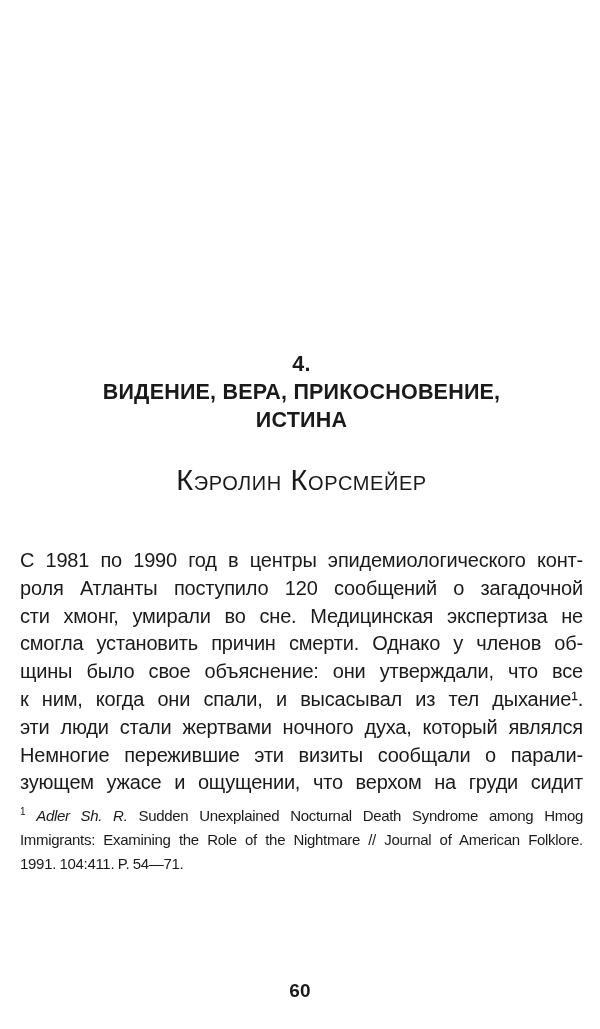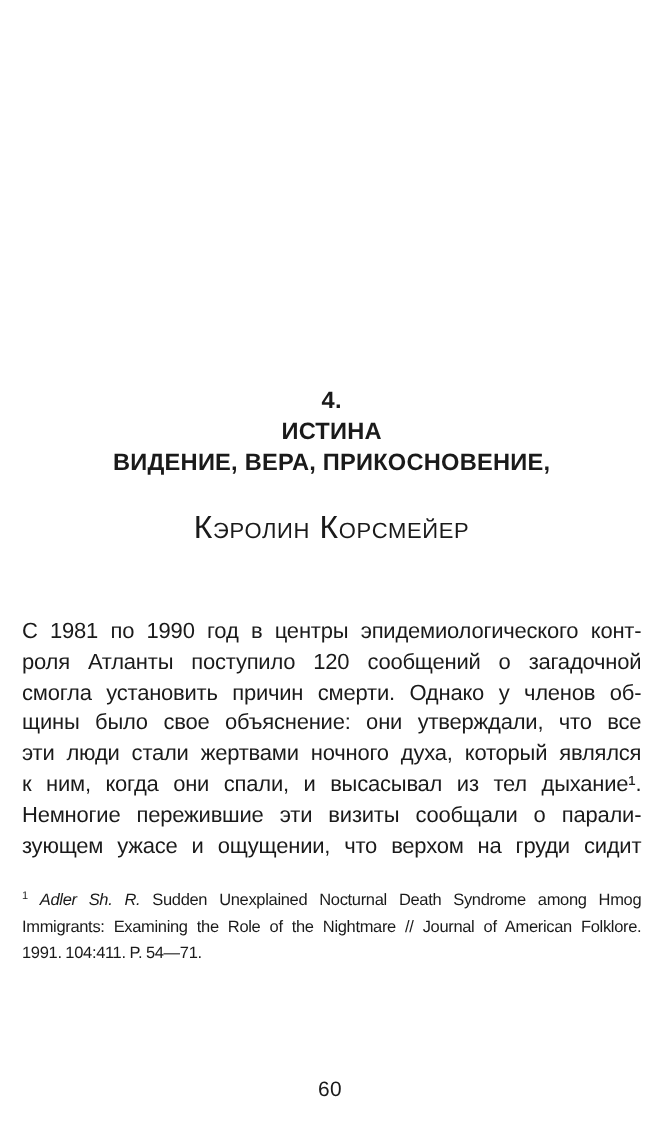--- a/index.html
+++ b/index.html
@@ -22,33 +22,33 @@
     letter-spacing: 0.2px;
   }
   .author {
     margin-top: 30px;
     text-align: center;
     font-size: 29px;
     font-variant: small-caps;
     letter-spacing: 0.6px;
   }
   .body-text {
-    margin-top: 64px;
+    margin-top: 50px;
     font-size: 20px;
     line-height: 27.8px;
     letter-spacing: -0.2px;
     word-spacing: -0.5px;
   }
   .body-line {
     text-align: justify;
     text-align-last: justify;
     white-space: normal;
   }
   .footnote {
-    margin-top: 24px;
+    margin-top: 7px;
     font-size: 15px;
     line-height: 24px;
     letter-spacing: -0.3px;
     word-spacing: -0.5px;
   }
   .fn-line {
     text-align: justify;
     text-align-last: justify;
   }
   .fn-line.fn-last { text-align-last: left; }
@@ -56,46 +56,47 @@
     font-size: 10px;
     line-height: 0;
     vertical-align: 6px;
   }
   .page-number {
     position: absolute;
     left: 0;
     right: 0;
     top: 980px;
     text-align: center;
-    font-weight: 400;
+    font-weight: 700;
     font-size: 19px;
     letter-spacing: 0.3px;
   }
 </style>
 </head>
 <body>
 
 <div class="page">
   <div class="content">
 
     <div class="chapter-heading">
       <div class="chapter-number">4.</div>
+      <div class="chapter-title-line">ВИДЕНИЕ, ВЕРА, ПРИКОСНОВЕНИЕ,</div>
       <div class="chapter-title-line">ИСТИНА</div>
-      <div class="chapter-title-line">ВИДЕНИЕ, ВЕРА, ПРИКОСНОВЕНИЕ,</div>
     </div>
 
     <div class="author">Кэролин Корсмейер</div>
 
     <div class="body-text">
       <div class="body-line">С 1981 по 1990 год в центры эпидемиологического конт-</div>
       <div class="body-line">роля Атланты поступило 120 сообщений о загадочной</div>
+      <div class="body-line">сти хмонг, умирали во сне. Медицинская экспертиза не</div>
       <div class="body-line">смогла установить причин смерти. Однако у членов об-</div>
       <div class="body-line">щины было свое объяснение: они утверждали, что все</div>
+      <div class="body-line">к ним, когда они спали, и высасывал из тел дыхание¹.</div>
       <div class="body-line">эти люди стали жертвами ночного духа, который являлся</div>
-      <div class="body-line">к ним, когда они спали, и высасывал из тел дыхание¹.</div>
       <div class="body-line">Немногие пережившие эти визиты сообщали о парали-</div>
       <div class="body-line">зующем ужасе и ощущении, что верхом на груди сидит</div>
     </div>
 
     <div class="footnote">
       <div class="fn-line"><sup class="fn-marker">1</sup> <i>Adler Sh. R.</i> <span>Sudden Unexplained Nocturnal Death Syndrome among Hmog</span></div>
       <div class="fn-line">Immigrants: Examining the Role of the Nightmare // Journal of American Folklore.</div>
       <div class="fn-line fn-last">1991. 104:411. P. 54—71.</div>
     </div>
 

